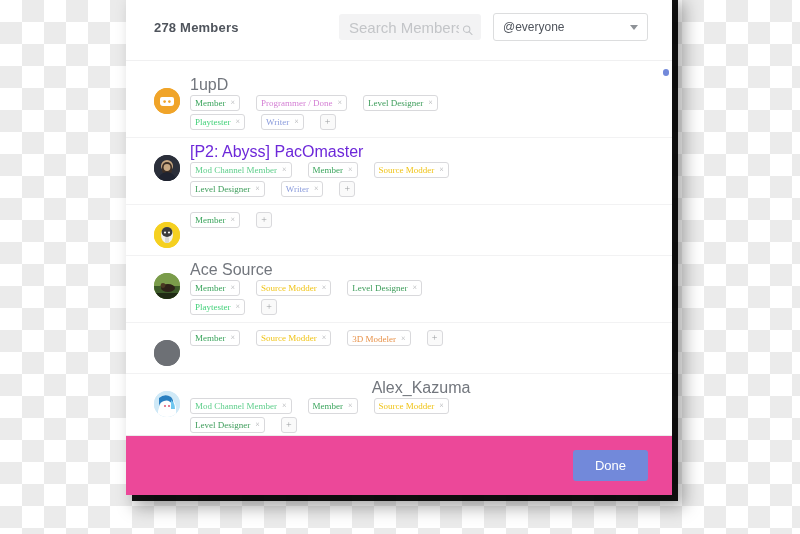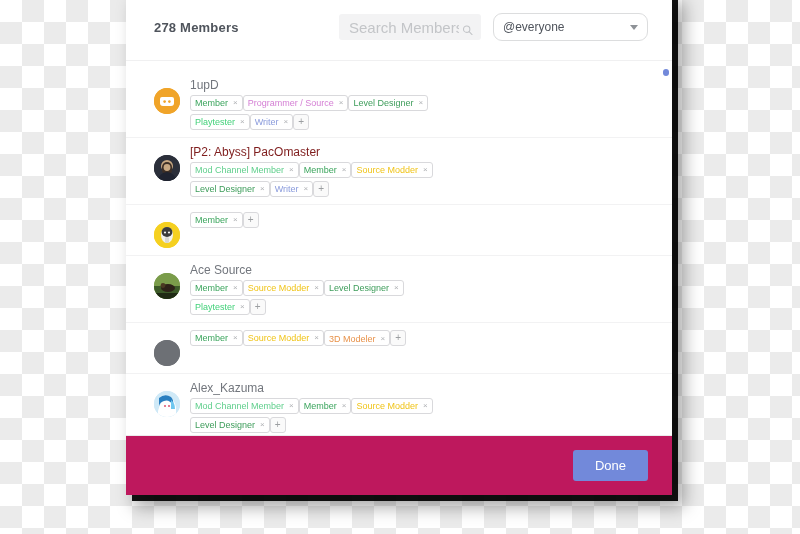--- a/index.html
+++ b/index.html
@@ -89,21 +89,21 @@
     transform: translateY(-50%);
     width: 11px;
     height: 11px;
     color: #c3c5c8;
   }
 
   .role-select {
     width: 155px;
     height: 28px;
     border: 1px solid #dcddde;
-    border-radius: 9px;
+    border-radius: 3px;
     background: #fff;
     display: flex;
     align-items: center;
     padding: 0 9px;
     box-sizing: border-box;
     font-size: 12px;
     color: #4f545c;
   }
   .role-select .sel-value { flex: 1 1 auto; }
   .chev {
@@ -142,30 +142,31 @@
     position: relative;
     background: #72767d;
   }
   .avatar svg { display: block; width: 26px; height: 26px; }
 
   .member-info {
     flex: 1 1 auto;
     min-width: 0;
   }
   .member-name {
-    font-size: 12px;
+    font-size: 16px;
     color: #72767d;
     margin-bottom: 3px;
     line-height: 14px;
   }
   .tag-list {
     display: flex;
     flex-wrap: wrap;
-    gap: 3px 0;
+    gap: 3px 16px;
     max-width: 270px;
+    font-family: Liberation Serif, serif;
   }
   .tag {
     display: inline-flex;
     align-items: center;
     border: 1px solid #d9d9dc;
     border-radius: 3px;
     height: 14px;
     padding: 0 4px;
     font-size: 9px;
     line-height: 12px;
@@ -205,21 +206,21 @@
     width: 6px;
     height: 7px;
     border-radius: 3px;
     background: #7289da;
   }
 
   
   .modal-footer {
     flex: 0 0 60px;
     height: 60px;
-    background: #be185d;
+    background: #ec4899;
     border-top: 1px solid #ebebec;
     display: flex;
     align-items: center;
     justify-content: flex-end;
     padding-right: 24px;
     box-sizing: border-box;
   }
   .done-button {
     background: #7289da;
     color: #ffffff;
@@ -270,21 +271,21 @@
             </svg>
           </div>
           <div class="member-info">
             <div class="member-name" style="color: rgb(114, 118, 125);">1upD</div>
             <div class="tag-list">
               <span class="tag" style="color: rgb(59, 165, 93);">
                 <span>Member</span>
                 <span class="tag-x">×</span>
               </span>
               <span class="tag" style="color: rgb(212, 127, 212);">
-                <span>Programmer / Source</span>
+                <span>Programmer / Done</span>
                 <span class="tag-x">×</span>
               </span>
               <span class="tag" style="color: rgb(62, 157, 91);">
                 <span>Level Designer</span>
                 <span class="tag-x">×</span>
               </span>
               <span class="tag" style="color: rgb(67, 209, 122);">
                 <span>Playtester</span>
                 <span class="tag-x">×</span>
               </span>
@@ -300,21 +301,21 @@
           <div class="avatar" style="background: rgb(43, 47, 58);">
             <svg viewBox="0 0 26 26">
               <rect width="26" height="26" fill="#2b2f3a"></rect>
               <circle cx="13" cy="11" r="6" fill="#c8a882"></circle>
               <path d="M13 7 a5 5 0 0 1 5 5 v3 a5 5 0 0 1 -10 0 v-3 a5 5 0 0 1 5 -5 z" fill="#3d2f26"></path>
               <circle cx="13" cy="12.5" r="3.4" fill="#c8a882"></circle>
               <path d="M4 26 a9 9 0 0 1 18 0 z" fill="#1f2330"></path>
             </svg>
           </div>
           <div class="member-info">
-            <div class="member-name" style="color: #7f1d1d;">[P2: Abyss] PacOmaster</div>
+            <div class="member-name" style="color: #6d28d9;">[P2: Abyss] PacOmaster</div>
             <div class="tag-list">
               <span class="tag" style="color: rgb(95, 207, 140);">
                 <span>Mod Channel Member</span>
                 <span class="tag-x">×</span>
               </span>
               <span class="tag" style="color: rgb(59, 165, 93);">
                 <span>Member</span>
                 <span class="tag-x">×</span>
               </span>
               <span class="tag" style="color: rgb(240, 196, 25);">
@@ -416,21 +417,21 @@
             <svg viewBox="0 0 26 26">
               <rect width="26" height="26" fill="#cfe9f7"></rect>
               <path d="M4 20 q3 -12 9 -13 q7 -1 9 9 l0 10 h-18 z" fill="#ffffff"></path>
               <path d="M5 7 q6 -5 12 -1 q3 3 2 8 q-4 -6 -9 -4 q-4 1 -5 5 z" fill="#2a7fc0"></path>
               <path d="M17 9 q4 3 4 9 l-4 0 z" fill="#6fc7ef"></path>
               <circle cx="11" cy="15" r="1.1" fill="#e0607a"></circle>
               <circle cx="15" cy="15" r="1.1" fill="#e0607a"></circle>
             </svg>
           </div>
           <div class="member-info">
-            <div class="member-name" style="color: rgb(114, 118, 125);">Alex_Kazuma</div>
+            <div class="member-name" style="color: rgb(114, 118, 125); text-align: center;">Alex_Kazuma</div>
             <div class="tag-list">
               <span class="tag" style="color: rgb(95, 207, 140);">
                 <span>Mod Channel Member</span>
                 <span class="tag-x">×</span>
               </span>
               <span class="tag" style="color: rgb(59, 165, 93);">
                 <span>Member</span>
                 <span class="tag-x">×</span>
               </span>
               <span class="tag" style="color: rgb(240, 196, 25);">

